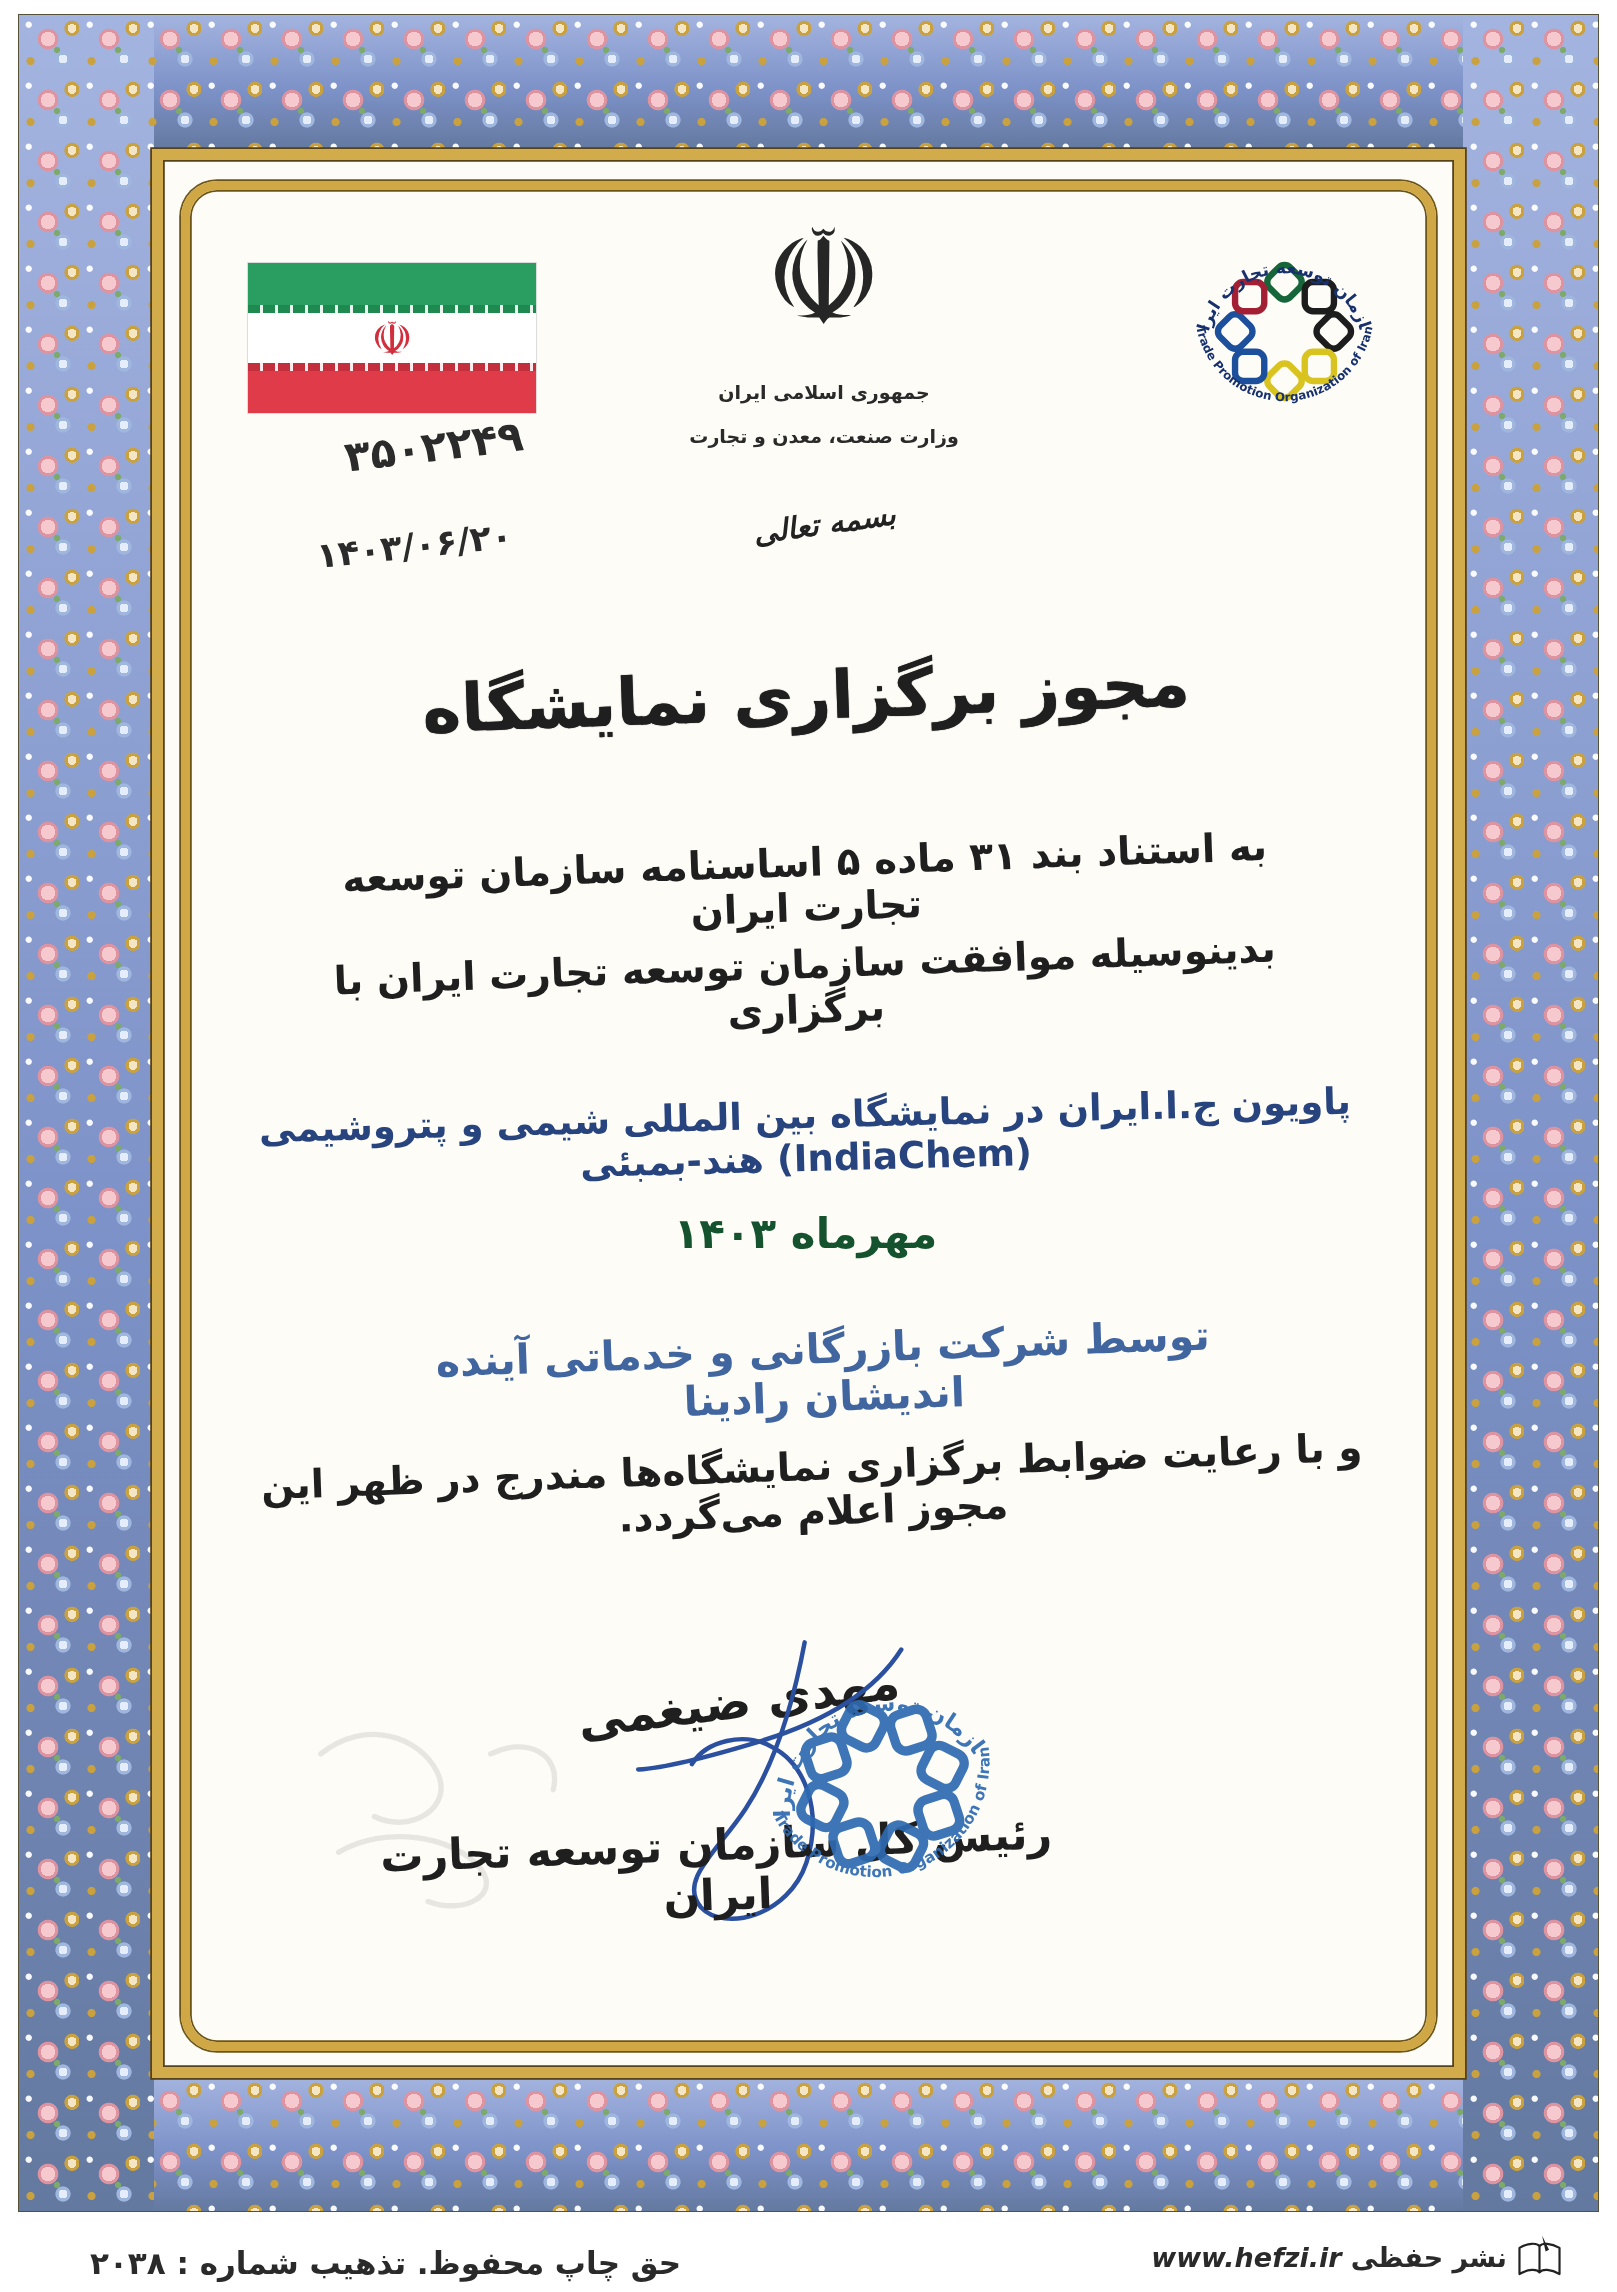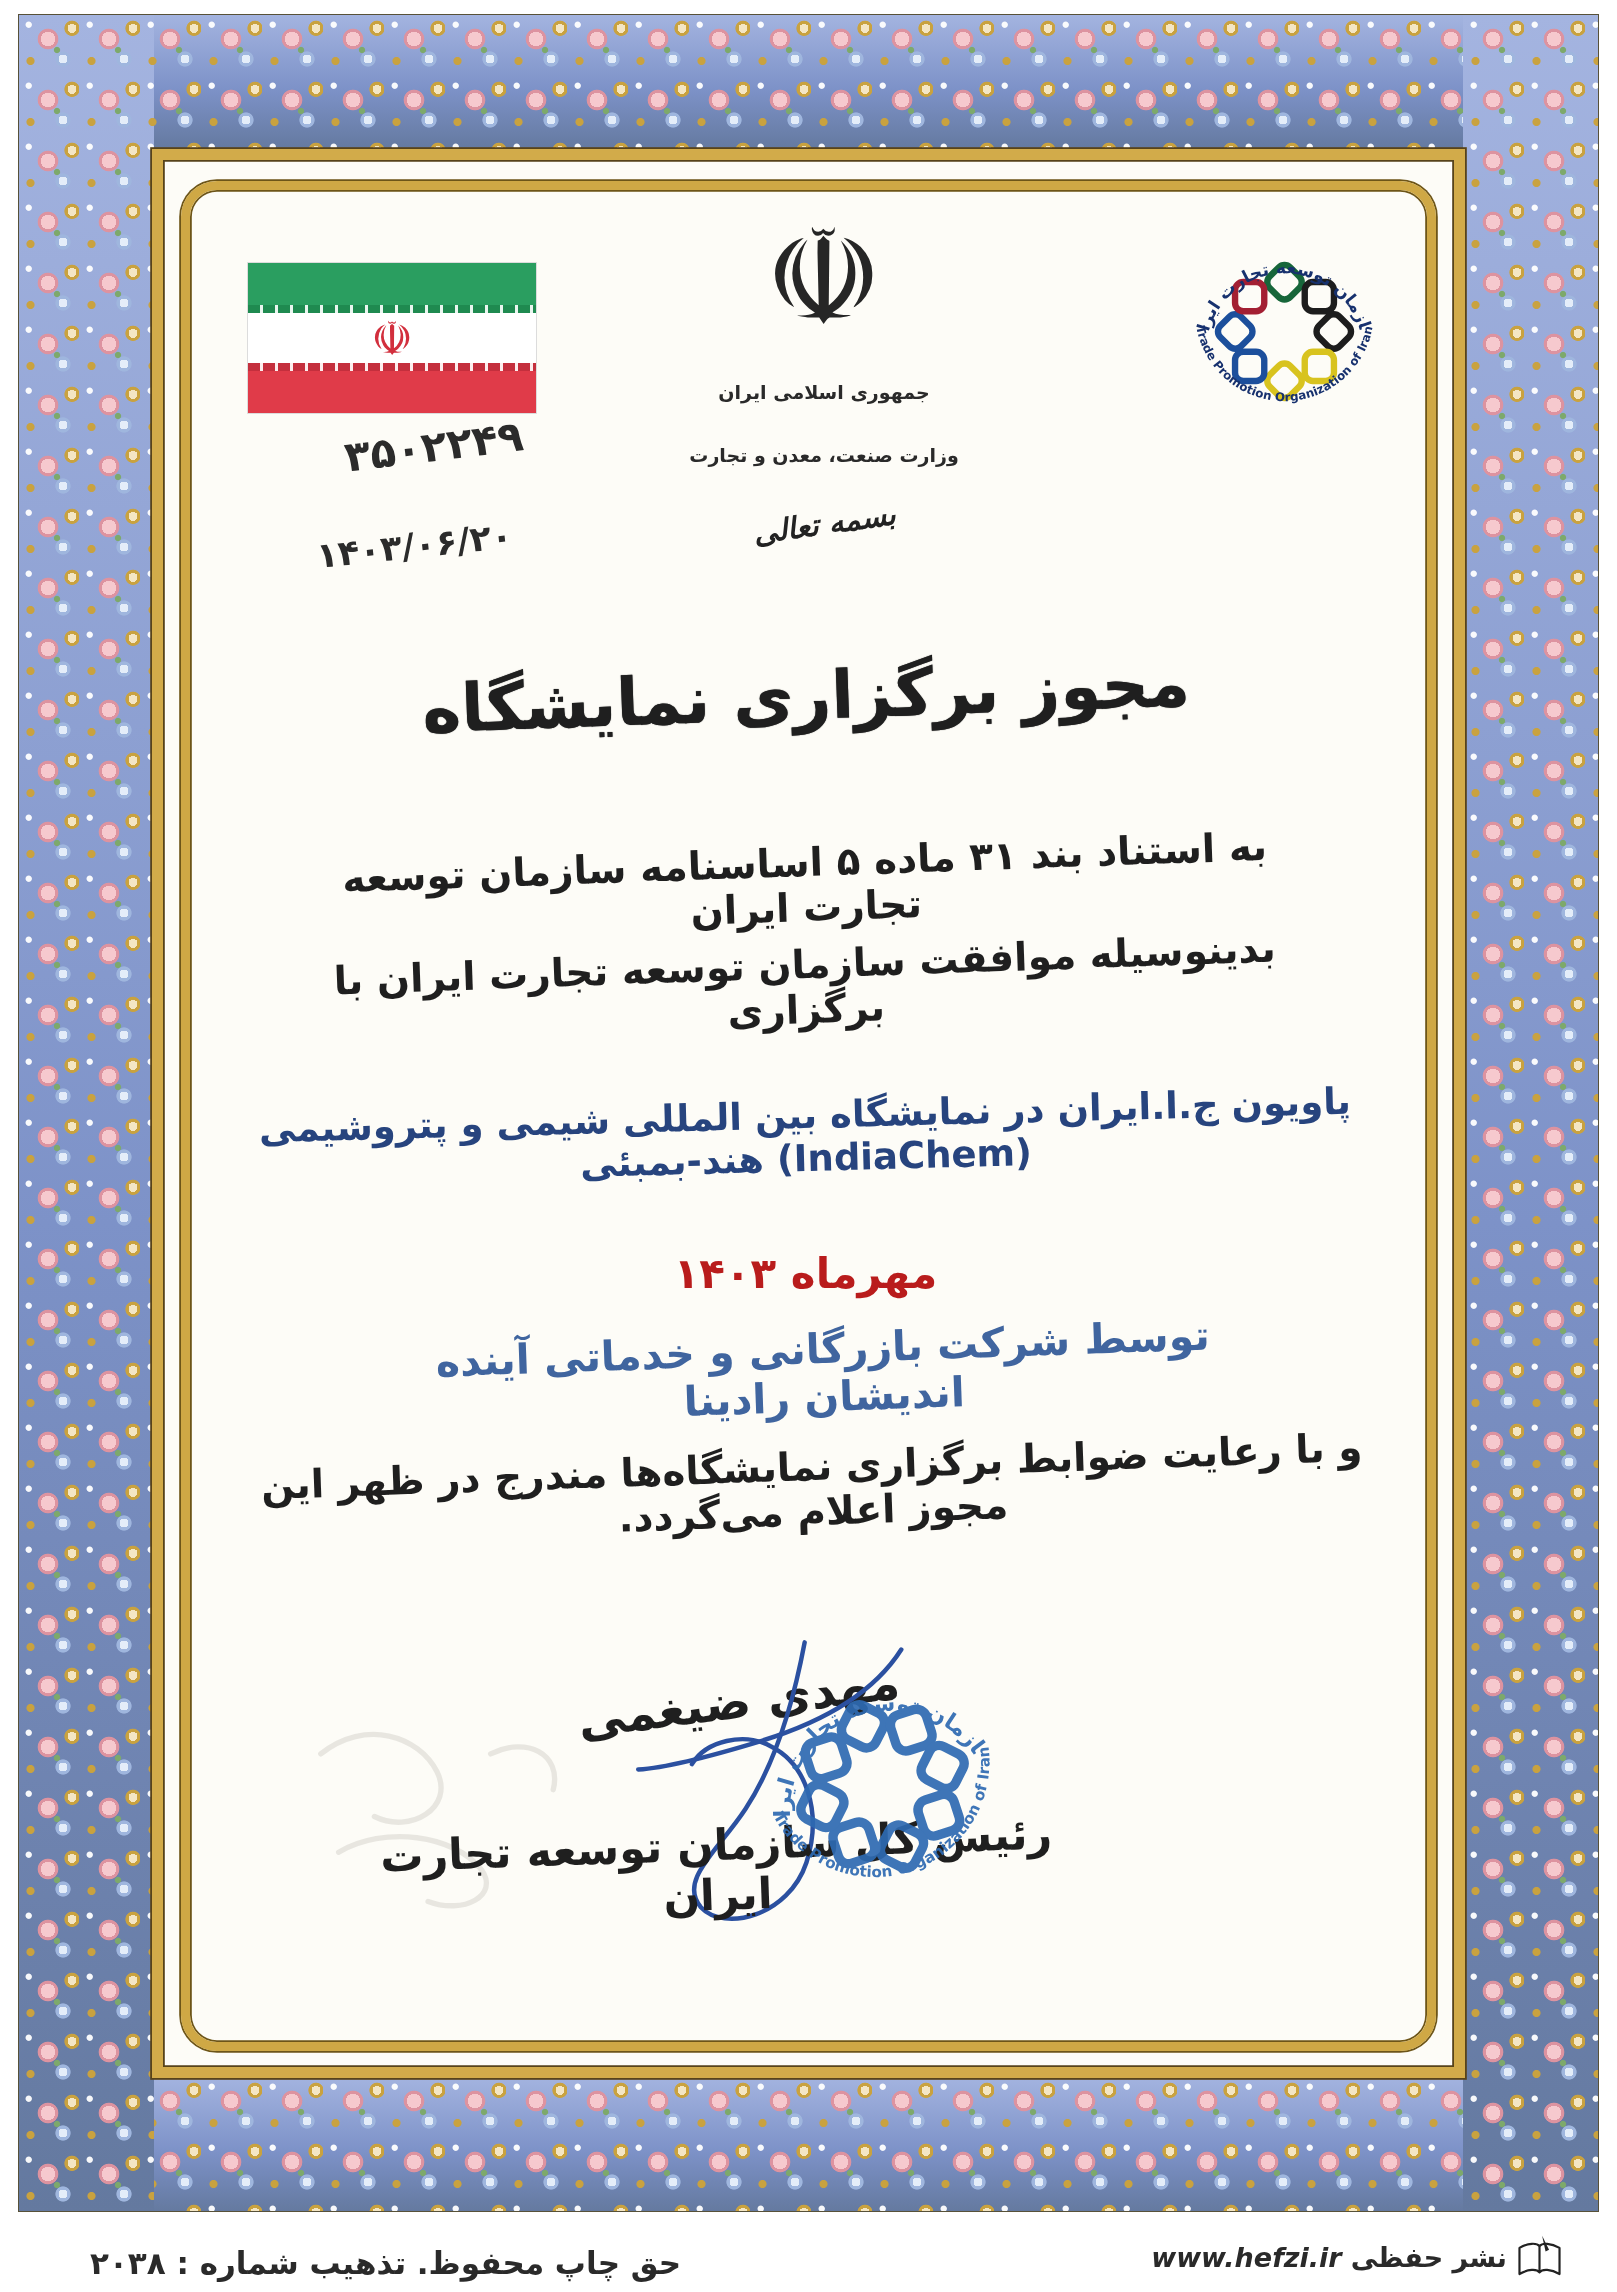--- a/index.html
+++ b/index.html
@@ -47,34 +47,34 @@
     background:repeating-linear-gradient(90deg,#1f8a50 0 11.6px, rgba(255,255,255,.9) 11.6px 15px);}
   .flag .takbir-r{position:absolute;left:0;right:0;top:0;height:8px;
     background:repeating-linear-gradient(90deg,#c42f3d 0 11.6px, rgba(255,255,255,.9) 11.6px 15px);}
   .flag .emblem-red{position:absolute;left:0;right:0;top:50%;transform:translateY(-50%);
     text-align:center;color:#d22f3d;font-size:47px;line-height:47px;}
   .emblem-national{position:absolute;left:752px;top:211px;width:143px;text-align:center;
     color:#262626;font-size:133px;line-height:134px;}
   .hdr-line{position:absolute;left:582px;width:484px;text-align:center;direction:rtl;
     font-weight:bold;color:#2a2a2a;font-size:19px;}
   .hdr-republic{top:381px;}
-  .hdr-ministry{top:444px;}
+  .hdr-ministry{top:425px;}
   .besmele{position:absolute;left:690px;top:507px;width:269px;text-align:center;direction:rtl;
     font-size:29.6px;font-weight:bold;font-style:italic;color:#222;transform:rotate(-8deg);}
   .handnum{position:absolute;direction:rtl;color:#2b2b2b;font-weight:bold;letter-spacing:5.4px;}
   .doc-number{left:246px;top:428px;width:278px;font-size:42px;transform:rotate(-7deg);}
   .doc-date{left:235px;top:530px;width:278px;font-size:35px;transform:rotate(-6deg);}
   
   .cal{position:absolute;direction:rtl;text-align:center;font-weight:bold;color:#1f1f1f;}
   .title-cal{left:358px;top:658px;width:896px;font-size:66px;transform:rotate(-2deg);
     text-shadow:0 0 0.9px #1f1f1f;}
   .line1{left:313px;top:840px;width:985px;font-size:39px;transform:rotate(-2deg);}
   .line2{left:313px;top:942px;width:985px;font-size:39px;transform:rotate(-2deg);}
   .line3{left:219px;top:1094px;width:1173px;font-size:37px;transform:rotate(-1.5deg);color:#27447e;}
-  .line4{left:537px;top:1249px;width:537px;font-size:42px;color:#b91c1c;}
+  .line4{left:537px;top:1209px;width:537px;font-size:42px;color:#14532d;}
   .line5{left:349px;top:1325px;width:949px;font-size:41px;transform:rotate(-2deg);color:#40659f;}
   .line6{left:235px;top:1444px;width:1155px;font-size:39px;transform:rotate(-2deg);}
   
   .sig-name{left:546px;top:1673px;width:385px;font-size:48px;transform:rotate(-7deg);}
   .sig-title{left:372px;top:1820px;width:690px;font-size:43px;transform:rotate(-2deg);}
   .sig-script{position:absolute;left:536px;top:1637px;width:387px;height:306px;}
   .stamp{position:absolute;left:742px;top:1646px;width:281px;height:281px;
     transform:rotate(-18deg);opacity:.92;}
   .watermark{position:absolute;left:285px;top:1700px;width:304px;height:233px;opacity:.45;}
   

